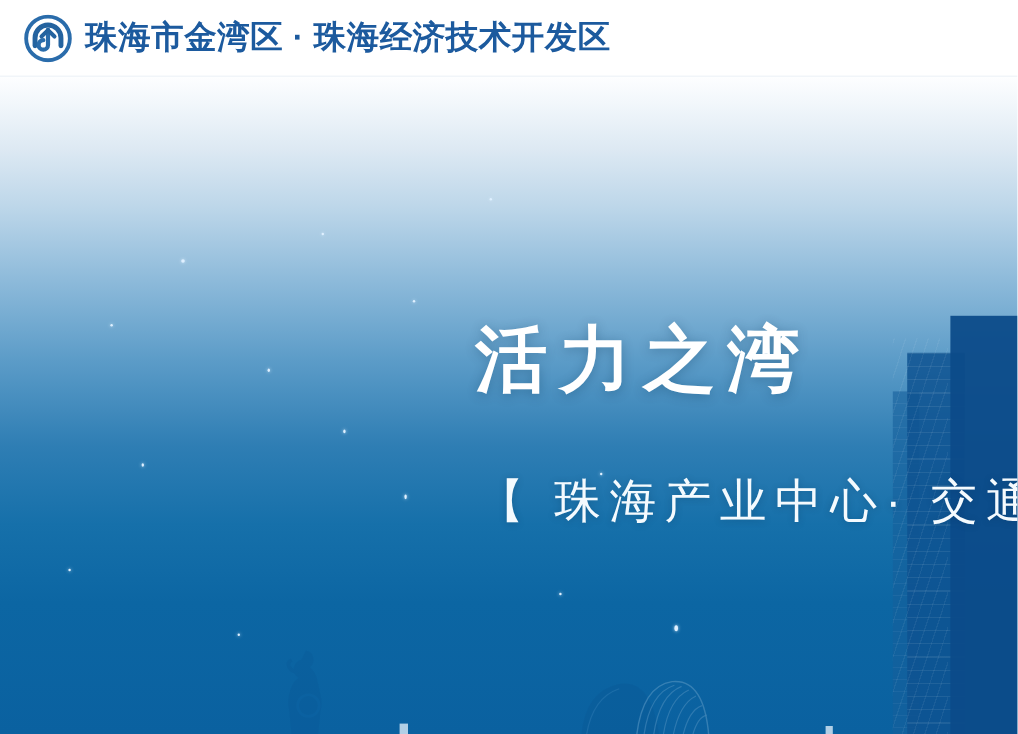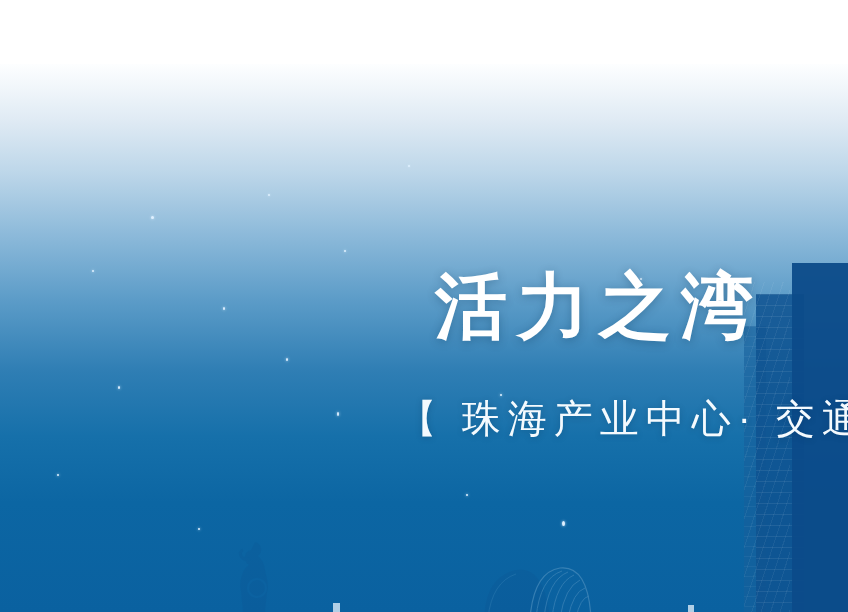--- a/index.html
+++ b/index.html
@@ -83,37 +83,49 @@
   
   .speck{ position:absolute; background:#eaf4fd; opacity:.75; }
 
   
   .hero-copy{
     position:absolute; left:0; top:0; width:848px; height:548px;
     z-index:25; pointer-events:none;
   }
   .hero-title{
     position:absolute; left:396px; top:206px;
-    font-size:72px; font-weight:bold; color:#ffffff;
+    font-size:60px; font-weight:bold; color:#ffffff;
     line-height:1; letter-spacing:10px; white-space:nowrap;
     text-shadow:0 2px 10px rgba(3,45,80,.30);
-    margin-left:39px;
   }
   .hero-subtitle{
     position:absolute; left:398px; top:335px;
     font-size:39px; font-weight:400; color:#f4fafe;
     line-height:1; letter-spacing:7px; white-space:nowrap;
     text-shadow:0 1px 6px rgba(3,45,80,.28);
   }
 </style>
 </head>
 <body>
 
 <div id="page">
 
+  <div class="site-header">
+    <div class="brand">
+      <span class="brand-logo">
+        <svg viewBox="0 0 40 40" xmlns="http://www.w3.org/2000/svg" aria-hidden="true">
+          <circle cx="20" cy="20" r="18.2" fill="none" stroke="#2a6cab" stroke-width="3.2"></circle>
+          <path d="M9.2 26.2 L9.2 19.6 A10.8 10.8 0 0 1 30.8 19.6 L30.8 26.2" fill="none" stroke="#24639f" stroke-width="4.1" stroke-linecap="round"></path>
+          <path d="M20 12.6 L20 25.4 A3.9 3.9 0 1 1 16.1 21.5" fill="none" stroke="#2a6cab" stroke-width="3.5" stroke-linecap="round" stroke-linejoin="round"></path>
+          <path d="M14.6 18.4 L20 13.1 L25.4 18.4" fill="none" stroke="#24639f" stroke-width="3.4" stroke-linecap="round" stroke-linejoin="round"></path>
+        </svg>
+      </span>
+      <span class="brand-title">珠海市金湾区 · 珠海经济技术开发区</span>
+    </div>
+  </div>
 
   <div class="hero">
 
     <div class="sparkles">
       <span class="sparkle" style="left:151px;top:152px;width:3px;height:3px;"></span>
       <span class="sparkle" style="left:223px;top:243px;width:2px;height:3px;"></span>
       <span class="sparkle" style="left:286px;top:294px;width:2px;height:3px;"></span>
       <span class="sparkle" style="left:337px;top:348px;width:2px;height:4px;"></span>
       <span class="sparkle" style="left:118px;top:322px;width:2px;height:3px;"></span>
       <span class="sparkle" style="left:57px;top:410px;width:2px;height:2px;"></span>

